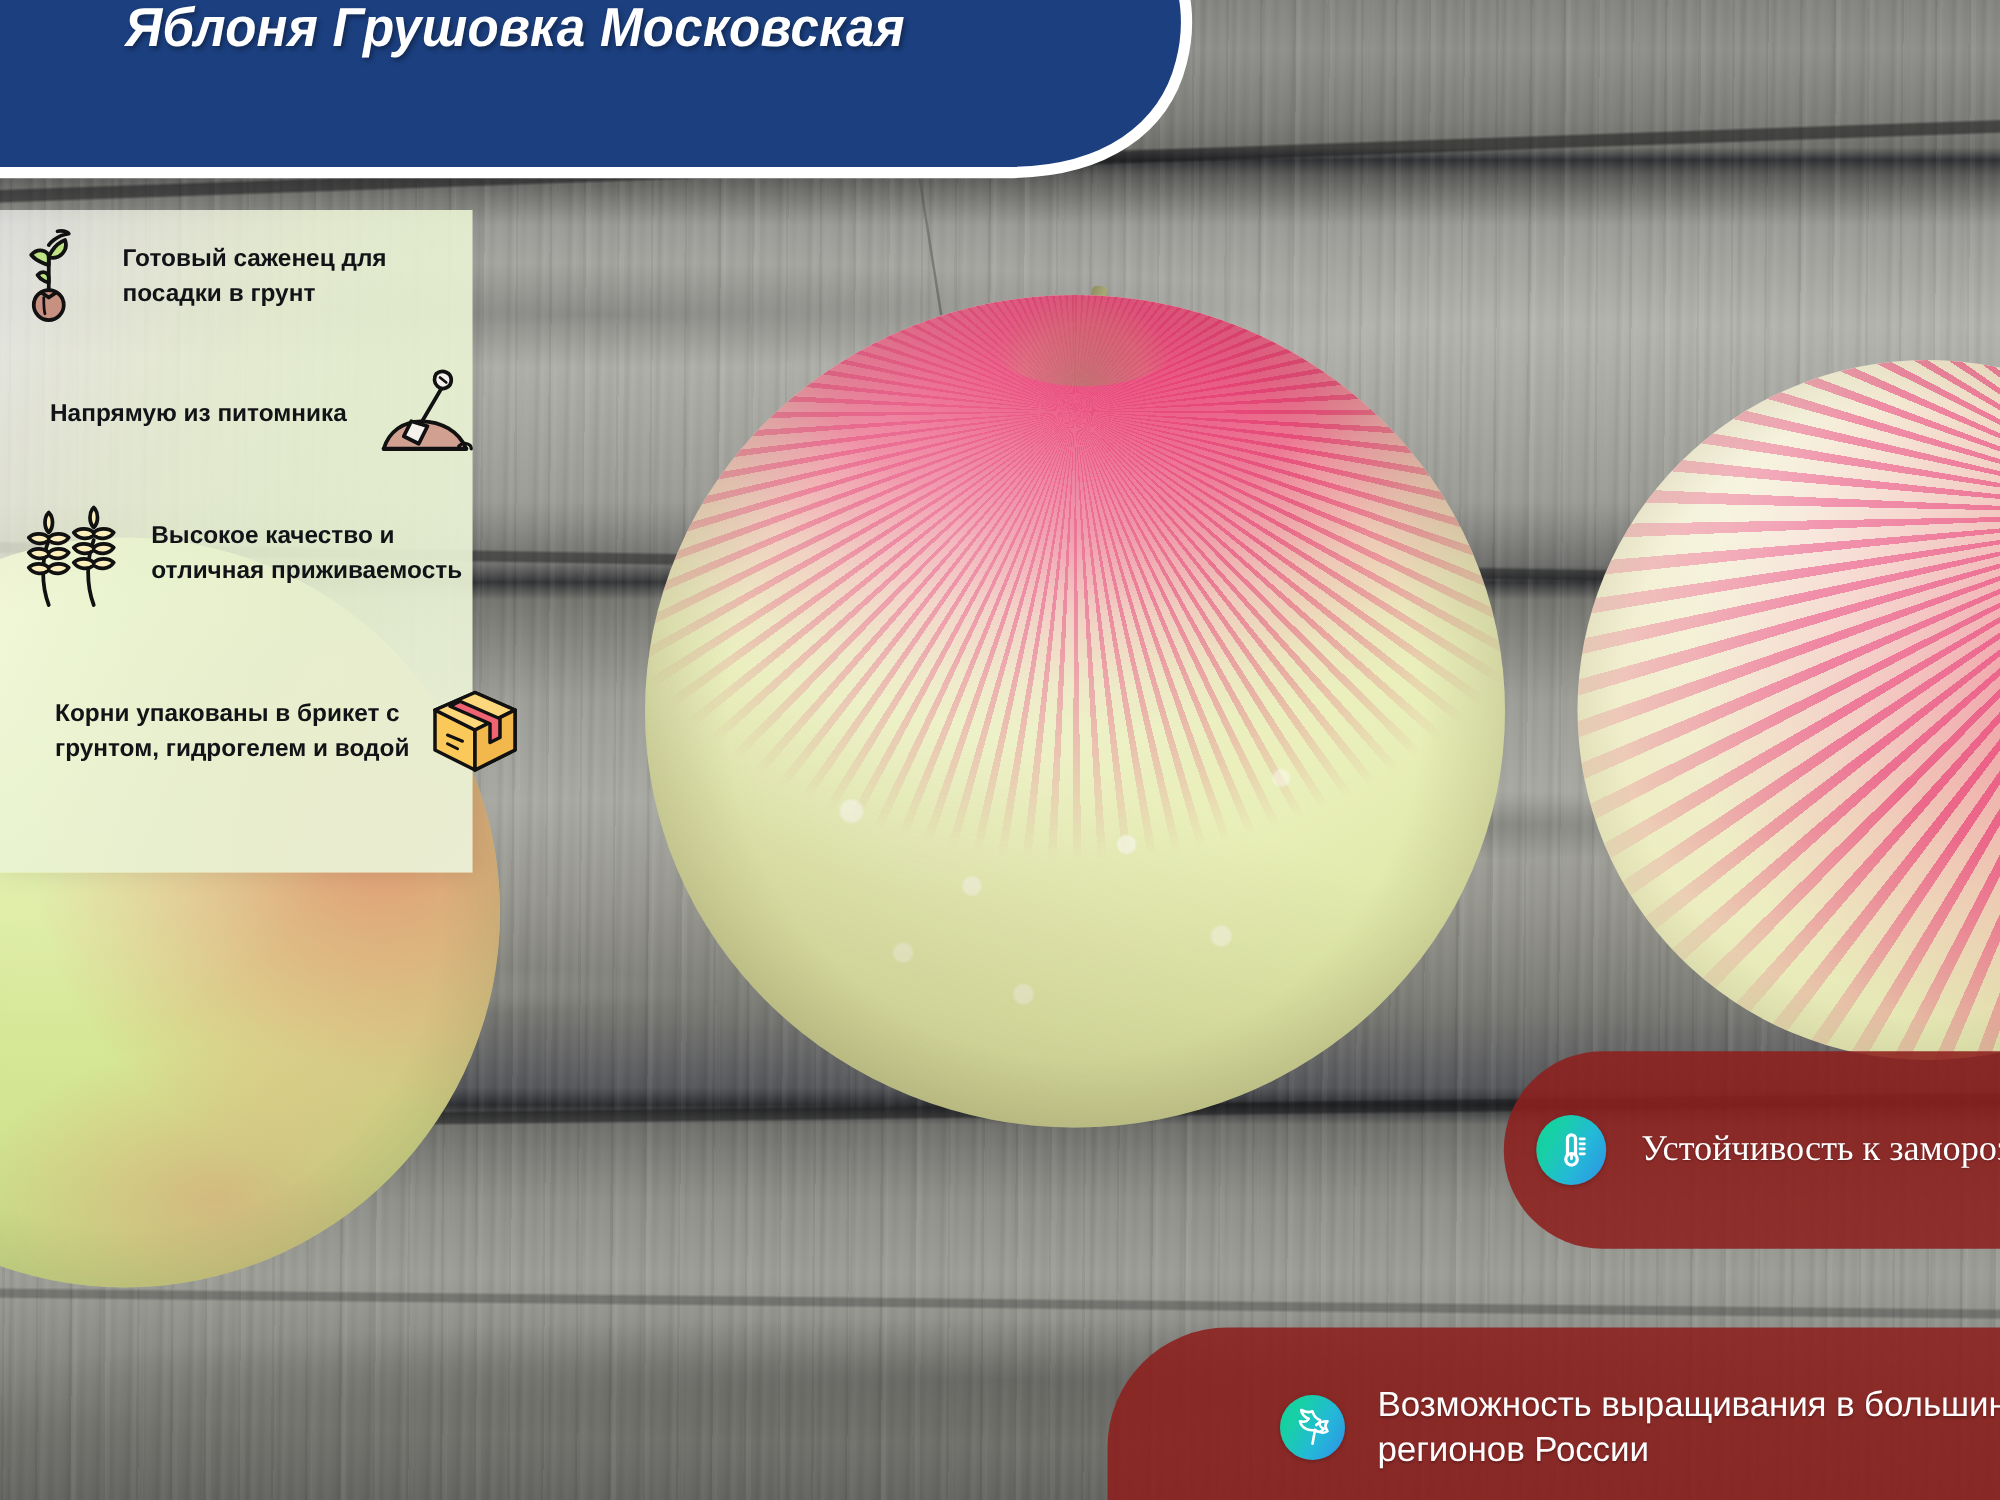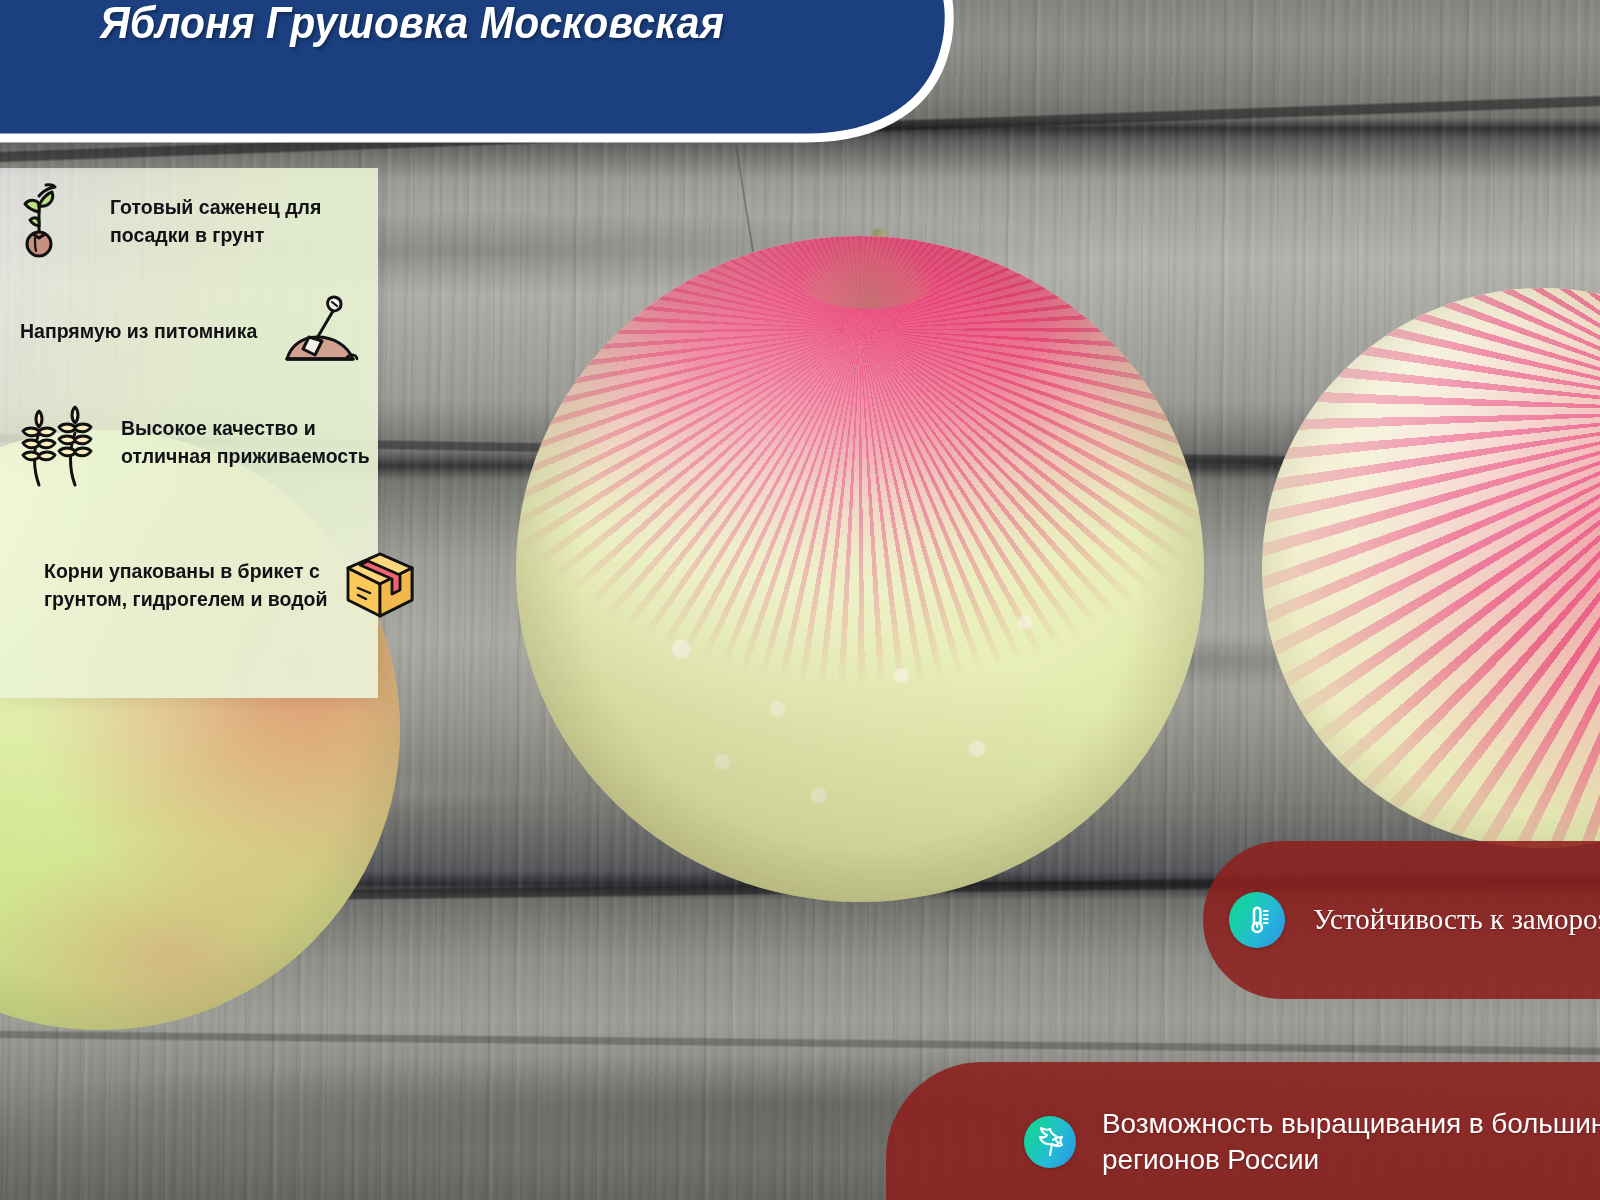--- a/index.html
+++ b/index.html
@@ -220,22 +220,22 @@
   .feature-text {
     color: #111316;
     font-size: 19.5px;
     font-weight: bold;
     line-height: 1.42;
     font-family: "Liberation Sans", sans-serif;
   }
   .feature-icon { flex: 0 0 auto; }
 
   #row-1 { left: 0; top: 8px;  height: 92px; padding-left: 8px; }
-  #row-1 .feature-text { margin-left: 40px; }
-  #row-2 { left: 0; top: 118px; height: 92px; padding-left: 20px; }
+  #row-1 .feature-text { margin-left: 28px; }
+  #row-2 { left: 0; top: 118px; height: 92px; padding-left: 40px; }
   #row-2 .feature-icon { margin-left: 20px; }
   #row-3 { left: 0; top: 212px; height: 125px; padding-left: 13px; }
   #row-3 .feature-text { margin-left: 16px; }
   #row-4 { left: 0; top: 358px; height: 120px; padding-left: 44px; }
   #row-4 .feature-icon { margin-left: 8px; }
 
   
   .badge {
     position: absolute;
     display: flex;

